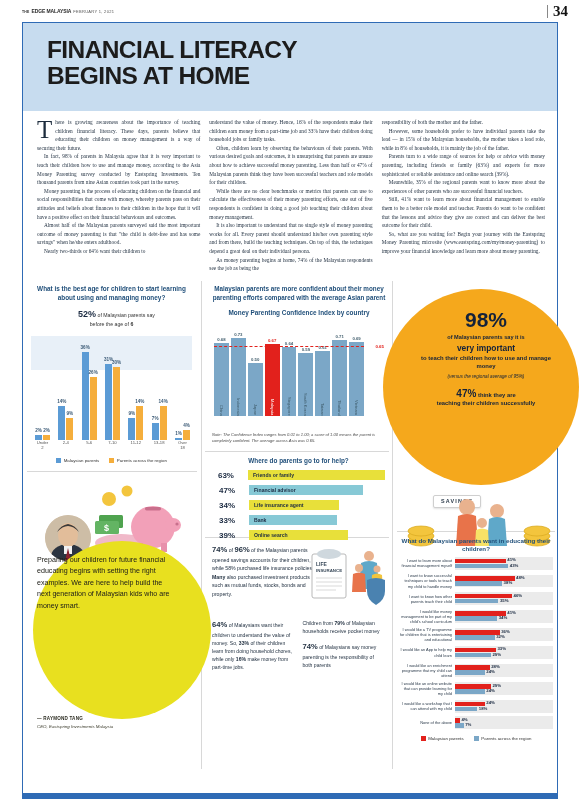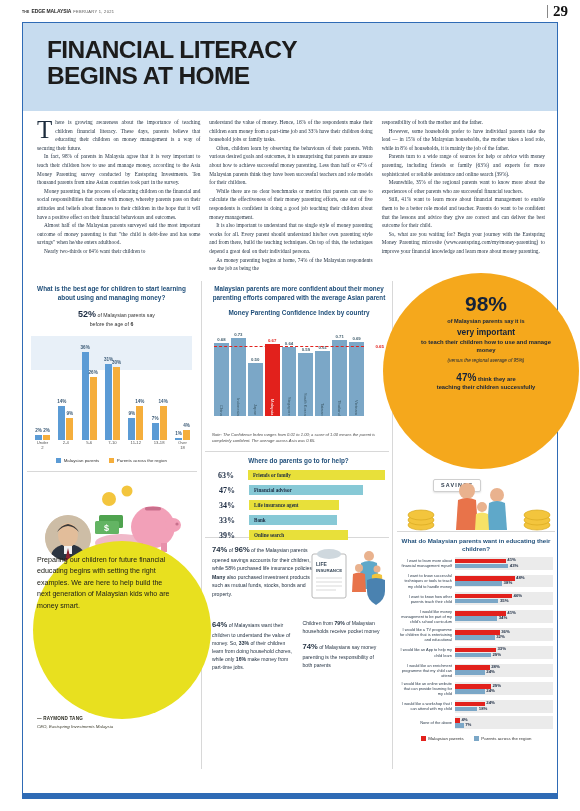--- a/index.html
+++ b/index.html
@@ -110,40 +110,40 @@
     font-size:4.1px; color:#3f5c6b; writing-mode:vertical-rl; text-orientation:mixed;
   }
   .ctryB.hl { color:#ffffff; }
   .avgline { position:absolute; left:2px; right:22px; border-top:.8px dashed #e2211c; }
   .avgval { position:absolute; right:2px; font-size:4.4px; font-weight:700; color:#e2211c; }
   .noteB { font-size:4.1px; font-style:italic; color:#4a4a4a; line-height:1.5; margin-top:5px; padding-right:4px; }
 
   
   .panelC { position:absolute; left:182px; top:178px; width:186px; padding:0 6px 0 7px; }
   .pc-title { font-size:6.4px; font-weight:700; color:#1f4e79; text-align:center; line-height:1.3; }
-  .rowC { display:flex; align-items:flex-end; gap:14px; margin-top:5px;font-family:Liberation Serif, serif; }
+  .rowC { display:flex; align-items:flex-end; gap:14px; margin-top:5px; }
   .pctC { font-size:8px; font-weight:700; color:#1b2a41; width:23px; text-align:right; }
   .barC { height:10px; display:flex; align-items:center; padding-left:5px; font-size:5.1px; font-weight:700; color:#1b2a41; }
   .barC.y { background:#e8e03a; } .barC.b { background:#87c9d6; }
 
   
   .panelD { position:absolute; left:182px; top:265px; width:186px; padding:0 6px 0 7px; }
   .pd-text { font-size:5.2px; line-height:1.62; color:#1d2c3d; width:105px; }
   .pd-text b { font-weight:700; }
   .pd-text .n { font-size:7.6px; font-weight:700; }
   .illD { position:absolute; right:4px; top:2px; width:76px; height:62px; }
 
   
   .panelE { position:absolute; left:182px; top:340px; width:186px; padding:0 6px 0 7px; display:flex; gap:8px; }
   .pe-col { width:86px; font-size:5.1px; line-height:1.6; color:#1d2c3d; }
   .pe-col .n { font-size:7.6px; font-weight:700; }
   .pe-col b { font-weight:700; }
 
   
-  .panelF { position:absolute; left:372px; top:0; width:164px; height:260px; }
+  .panelF { position:absolute; left:372px; top:16px; width:164px; height:260px; }
   .circleF {
     position:absolute; left:-12px; top:-6px; width:196px; height:196px;
     border-radius:50%; background:#f5a81c;
   }
   .circleF .inner { padding:20px 24px 0 34px; text-align:center; color:#2a2008; }
   .f98 { font-size:21px; font-weight:700; color:#14223a; line-height:1; }
   .f-l1 { font-size:5.6px; margin-top:4px; font-weight:600; color:#14223a; }
   .f-l2 { font-size:8.4px; font-weight:700; margin-top:3px; color:#14223a; }
   .f-l3 { font-size:5.9px; font-weight:600; margin-top:2px; line-height:1.35; color:#14223a; }
   .f-l4 { font-size:4.7px; font-style:italic; margin-top:3px; color:#14223a; }
@@ -194,21 +194,21 @@
 <body>
 
 <div class="masthead">
   <div class="mh-left">
     <span class="mh-the">THE</span>
     <span class="mh-edge">EDGE MALAYSIA</span>
     <span class="mh-date">FEBRUARY 1, 2021</span>
   </div>
   <div class="mh-right">
     <span class="mh-rule"></span>
-    <span class="mh-page">29</span>
+    <span class="mh-page">34</span>
   </div>
 </div>
 
 <div class="frame">
 
   <div class="title-band">
     <h1 class="title">FINANCIAL LITERACY
 BEGINS AT HOME</h1>
   </div>
 

